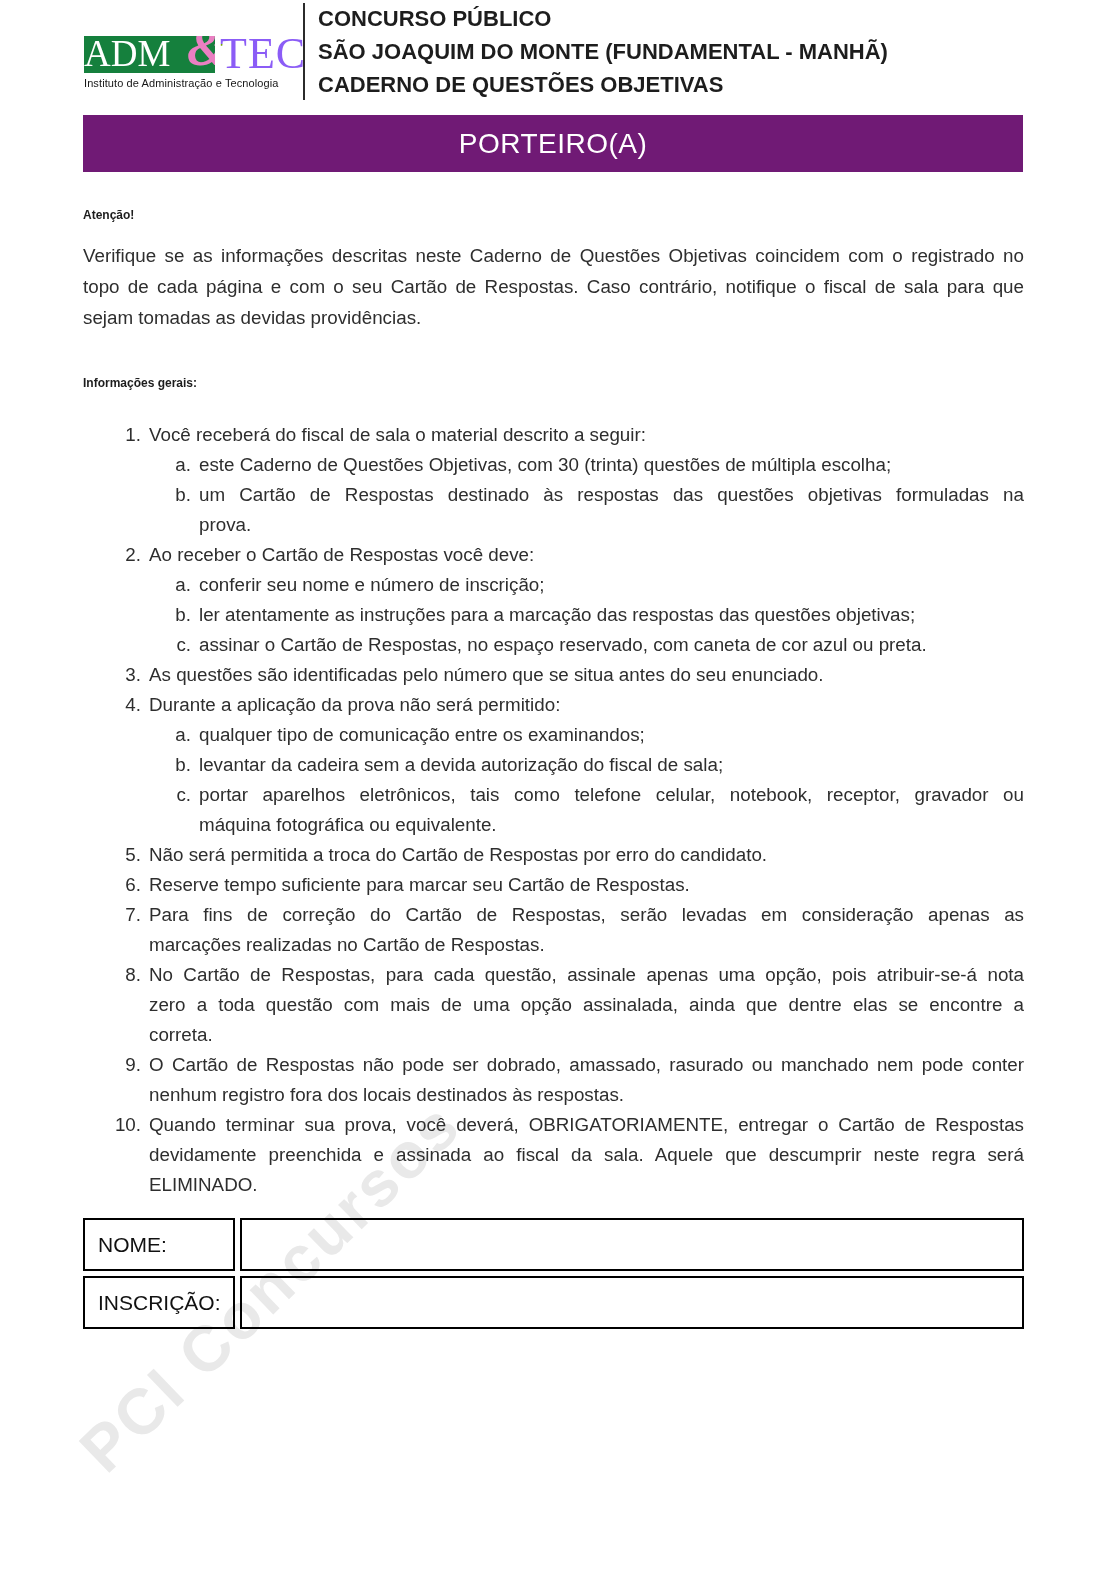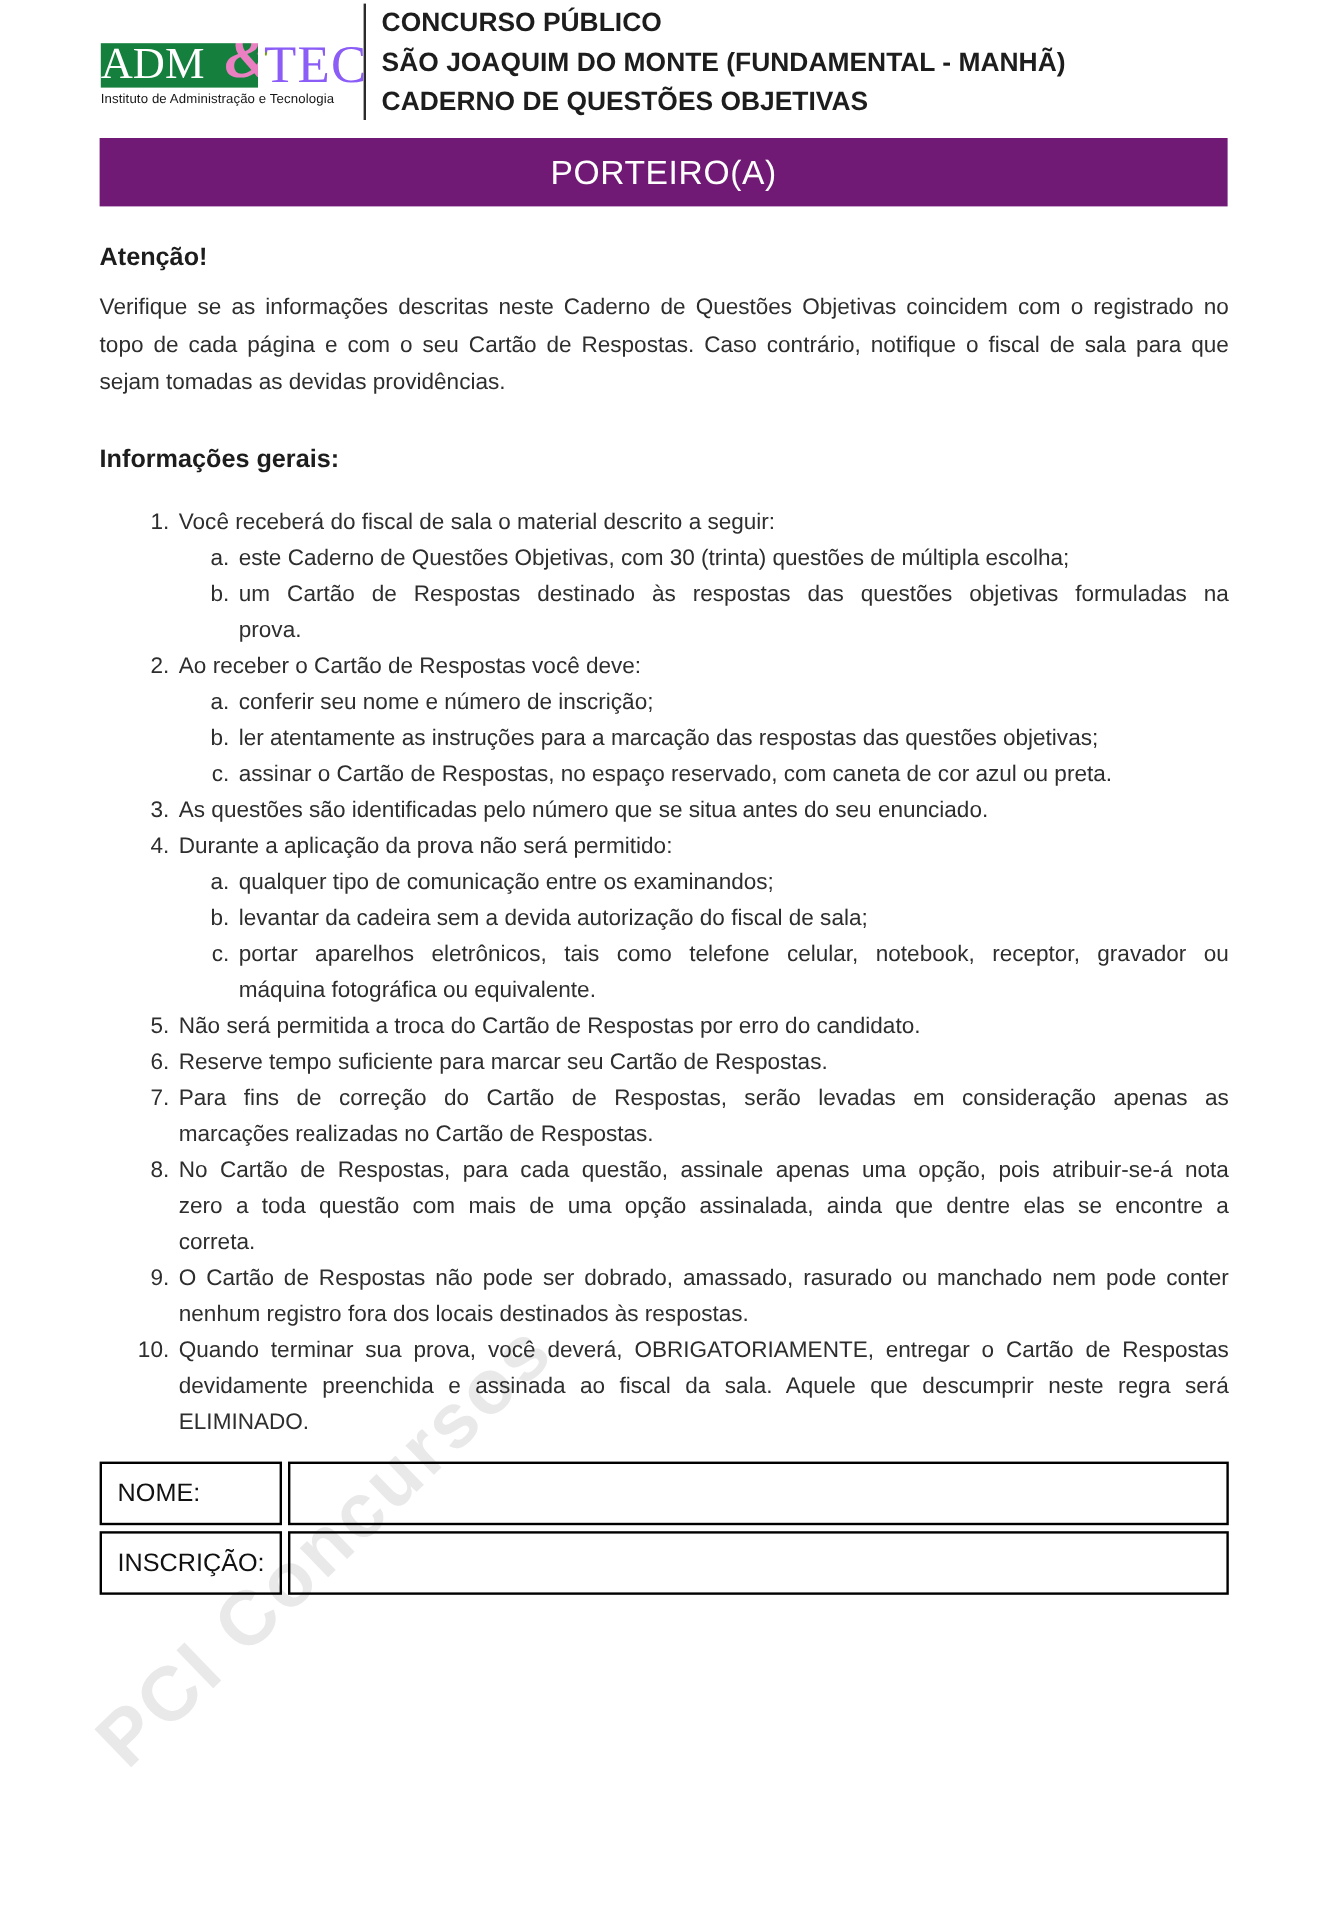--- a/index.html
+++ b/index.html
@@ -50,21 +50,21 @@
 
   
   .banner {
     position:absolute; left:83px; top:115px; width:940px; height:57px;
     background:#701a75; color:#fff; text-align:center; line-height:57px;
     font-size:28px; letter-spacing:0.5px; z-index:1;
   }
 
   
   .content { position:absolute; left:83px; top:202px; width:941px; z-index:1; }
-  .h-attn, .h-info { font-size:21px; font-weight:bold; color:#1d1d1d; line-height:26px; }
+  .h-attn, .h-info { font-size:12px; font-weight:bold; color:#1d1d1d; line-height:26px; }
   .attn-par { margin-top:12px; font-size:18.8px; line-height:31px; }
   .h-info { margin-top:37px; }
   .list { margin-top:24px; font-size:18.8px; line-height:30px; }
   .li { display:flex; }
   .num { flex:none; text-align:right; }
   .num-main { width:58px; }
   .num-sub { width:108px; }
   .li-text { flex:1; padding-left:8px; }
   .jfull { text-align:justify; text-align-last:justify; }
 

